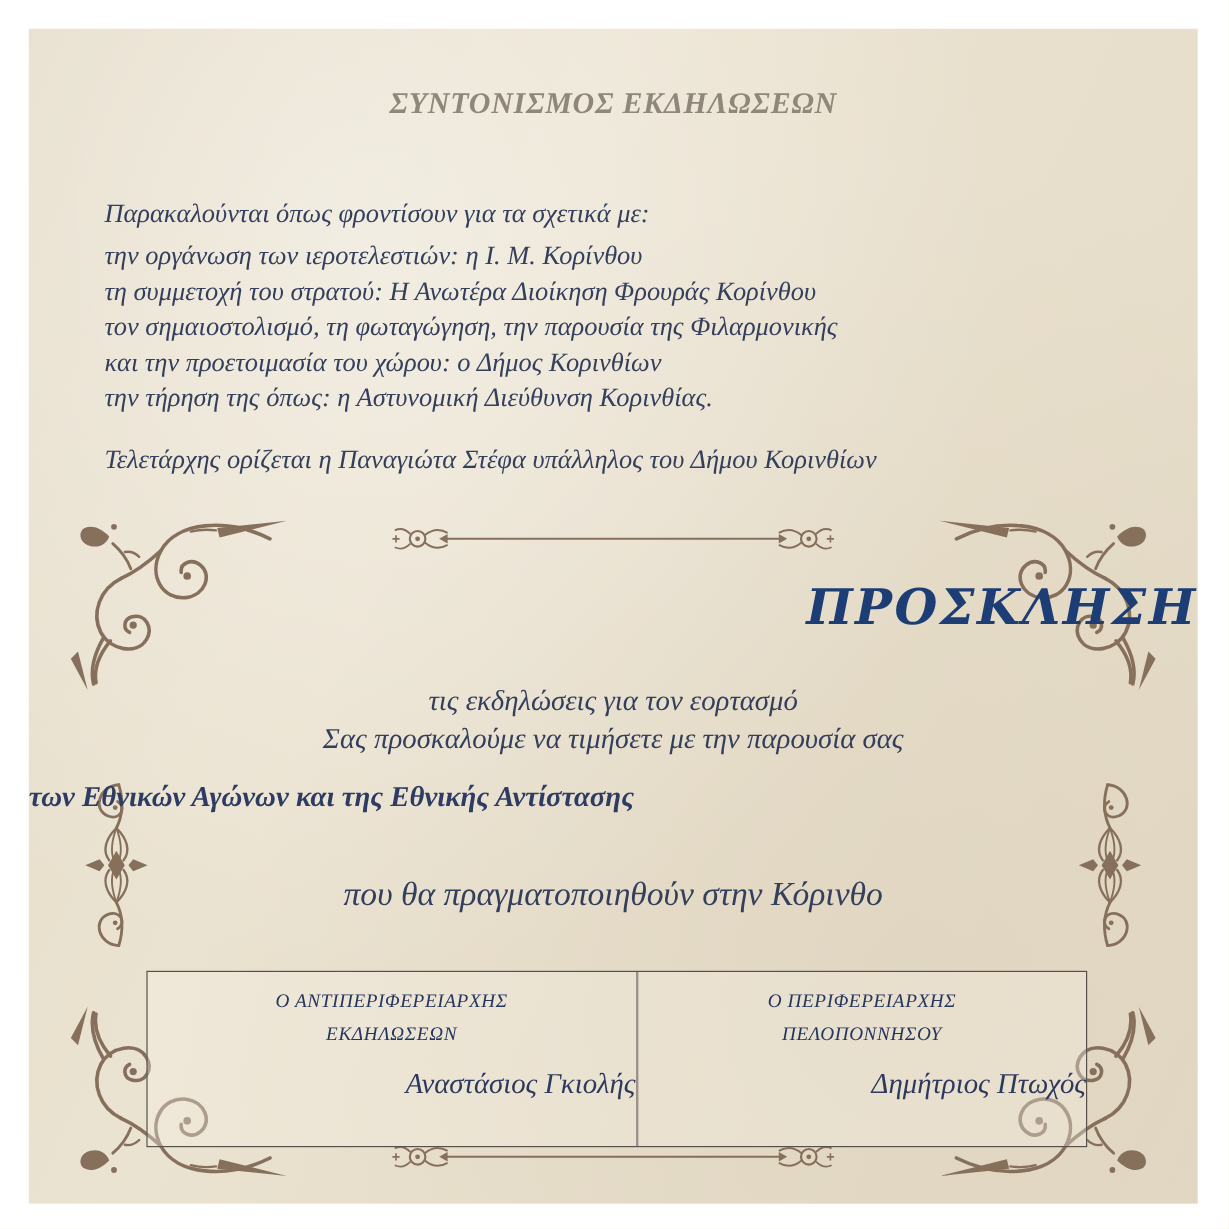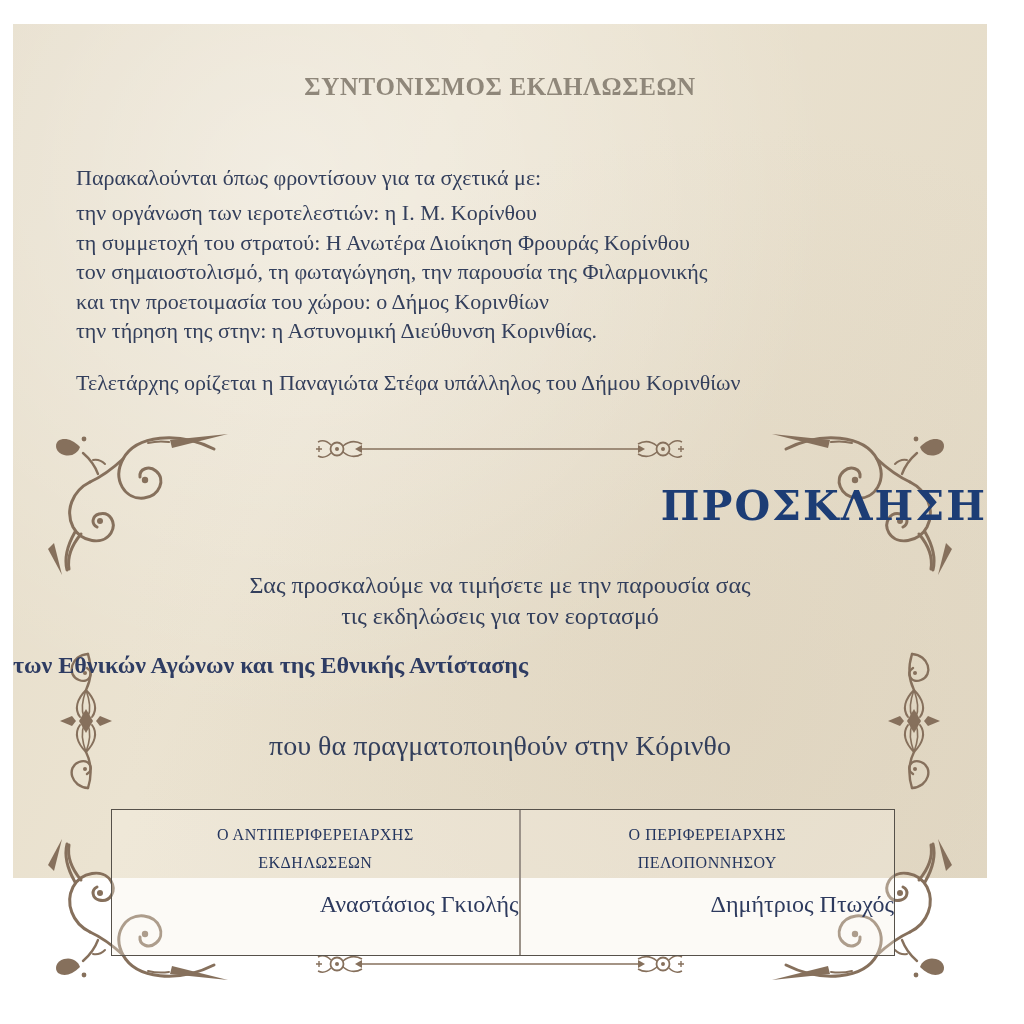--- a/index.html
+++ b/index.html
@@ -1,26 +1,27 @@
 <!DOCTYPE html>
 <html><head>
 <meta charset="utf-8">
 <style>
   html,body{margin:0;padding:0;}
   body{
     width:1024px;height:1024px;overflow:hidden;background:#ffffff;
     font-family:"Liberation Serif", serif;position:relative;
   }
   .parchment{
-    position:absolute;left:13px;top:24px;width:974px;height:854px;
+    position:absolute;left:24px;top:24px;width:974px;height:979px;
     background:#ebe3d1;
     background-image:
       radial-gradient(ellipse at 28% 18%, rgba(255,255,255,0.40), rgba(255,255,255,0) 55%),
       radial-gradient(ellipse at 75% 80%, rgba(214,201,177,0.35), rgba(255,255,255,0) 60%),
       linear-gradient(115deg, rgba(208,196,172,0.22) 0%, rgba(255,255,255,0) 35%, rgba(203,190,166,0.25) 100%);
+    font-style: italic;
   }
   .doc-header{
     position:absolute;top:49px;left:0;width:100%;text-align:center;
     color:#8f877a;font-weight:bold;font-size:25px;letter-spacing:0.6px;
   }
   .intro{position:absolute;left:63px;top:119px;font-size:22px;color:#333f5c;white-space:nowrap;}
   .tasks{position:absolute;left:63px;top:174px;font-size:22px;line-height:29.5px;color:#333f5c;}
   .tasks p{margin:0;white-space:nowrap;}
   .marshal{position:absolute;left:63px;top:324px;font-size:22px;color:#333f5c;white-space:nowrap;}
   .inv-title{
@@ -114,21 +115,21 @@
 
   <div class="doc-header">ΣΥΝΤΟΝΙΣΜΟΣ ΕΚΔΗΛΩΣΕΩΝ</div>
 
   <p class="intro">Παρακαλούνται όπως φροντίσουν για τα σχετικά με:</p>
 
   <div class="tasks">
     <p>την οργάνωση των ιεροτελεστιών: η Ι. Μ. Κορίνθου</p>
     <p>τη συμμετοχή του στρατού: Η Ανωτέρα Διοίκηση Φρουράς Κορίνθου</p>
     <p>τον σημαιοστολισμό, τη φωταγώγηση, την παρουσία της Φιλαρμονικής</p>
     <p>και την προετοιμασία του χώρου: ο Δήμος Κορινθίων</p>
-    <p>την τήρηση της στην: η Αστυνομική Διεύθυνση Κορινθίας.</p>
+    <p>την τήρηση της όπως: η Αστυνομική Διεύθυνση Κορινθίας.</p>
   </div>
 
   <p class="marshal">Τελετάρχης ορίζεται η Παναγιώτα Στέφα υπάλληλος του Δήμου Κορινθίων</p>
 
   <svg class="ornament corner-tl" width="200" height="150" viewBox="0 0 200 150">
       <use href="#sym-corner"></use>
     </svg>
   <svg class="ornament corner-tr" width="200" height="150" viewBox="0 0 200 150">
       <use href="#sym-corner"></use>
     </svg>
@@ -147,22 +148,22 @@
   <svg class="ornament rule-top" width="370" height="26" viewBox="0 0 370 26">
       <use href="#sym-rule"></use>
     </svg>
   <svg class="ornament rule-bottom" width="370" height="26" viewBox="0 0 370 26">
       <use href="#sym-rule"></use>
     </svg>
 
   <h1 class="inv-title">ΠΡΟΣΚΛΗΣΗ</h1>
 
   <div class="inv-lines">
+    <div>τις εκδηλώσεις για τον εορτασμό</div>
     <div>Σας προσκαλούμε να τιμήσετε με την παρουσία σας</div>
-    <div>τις εκδηλώσεις για τον εορτασμό</div>
   </div>
 
   <div class="honor-lines">
     <div>των Εθνικών Αγώνων και της Εθνικής Αντίστασης</div>
   </div>
 
   <div class="location-line">που θα πραγματοποιηθούν στην Κόρινθο</div>
 
   <div class="sig-box">
     <div class="sig-cell">

